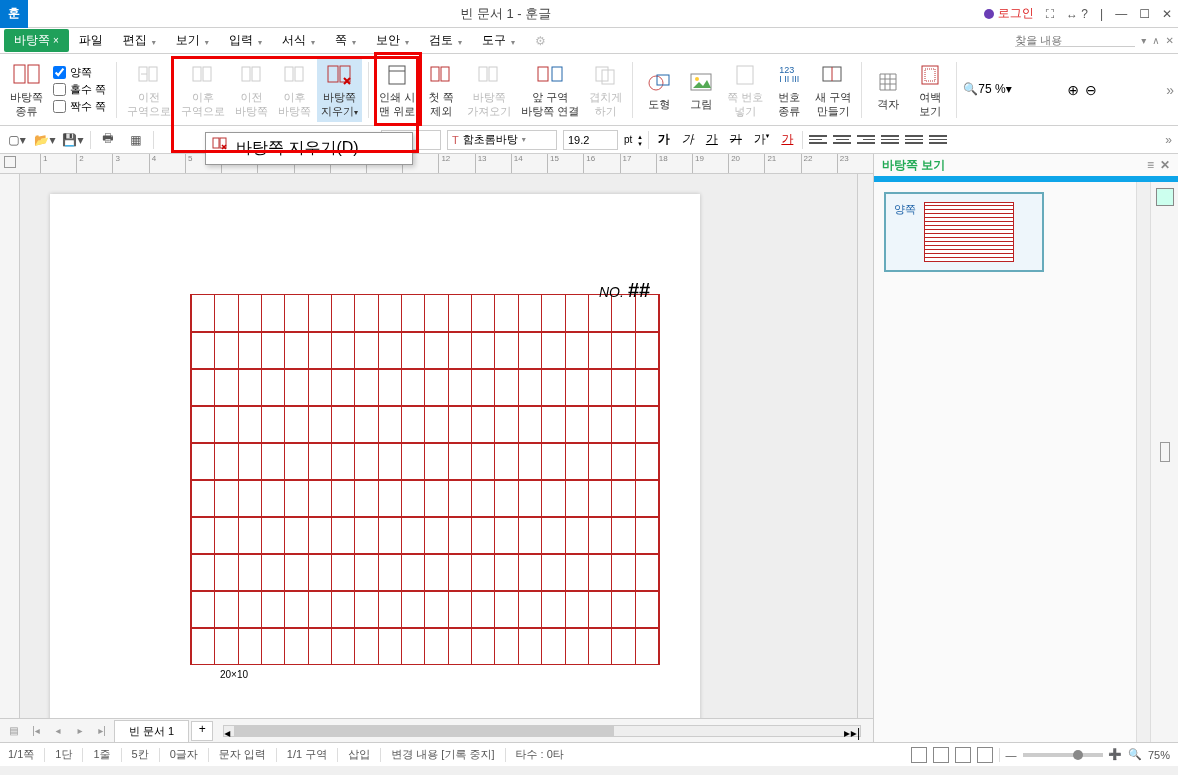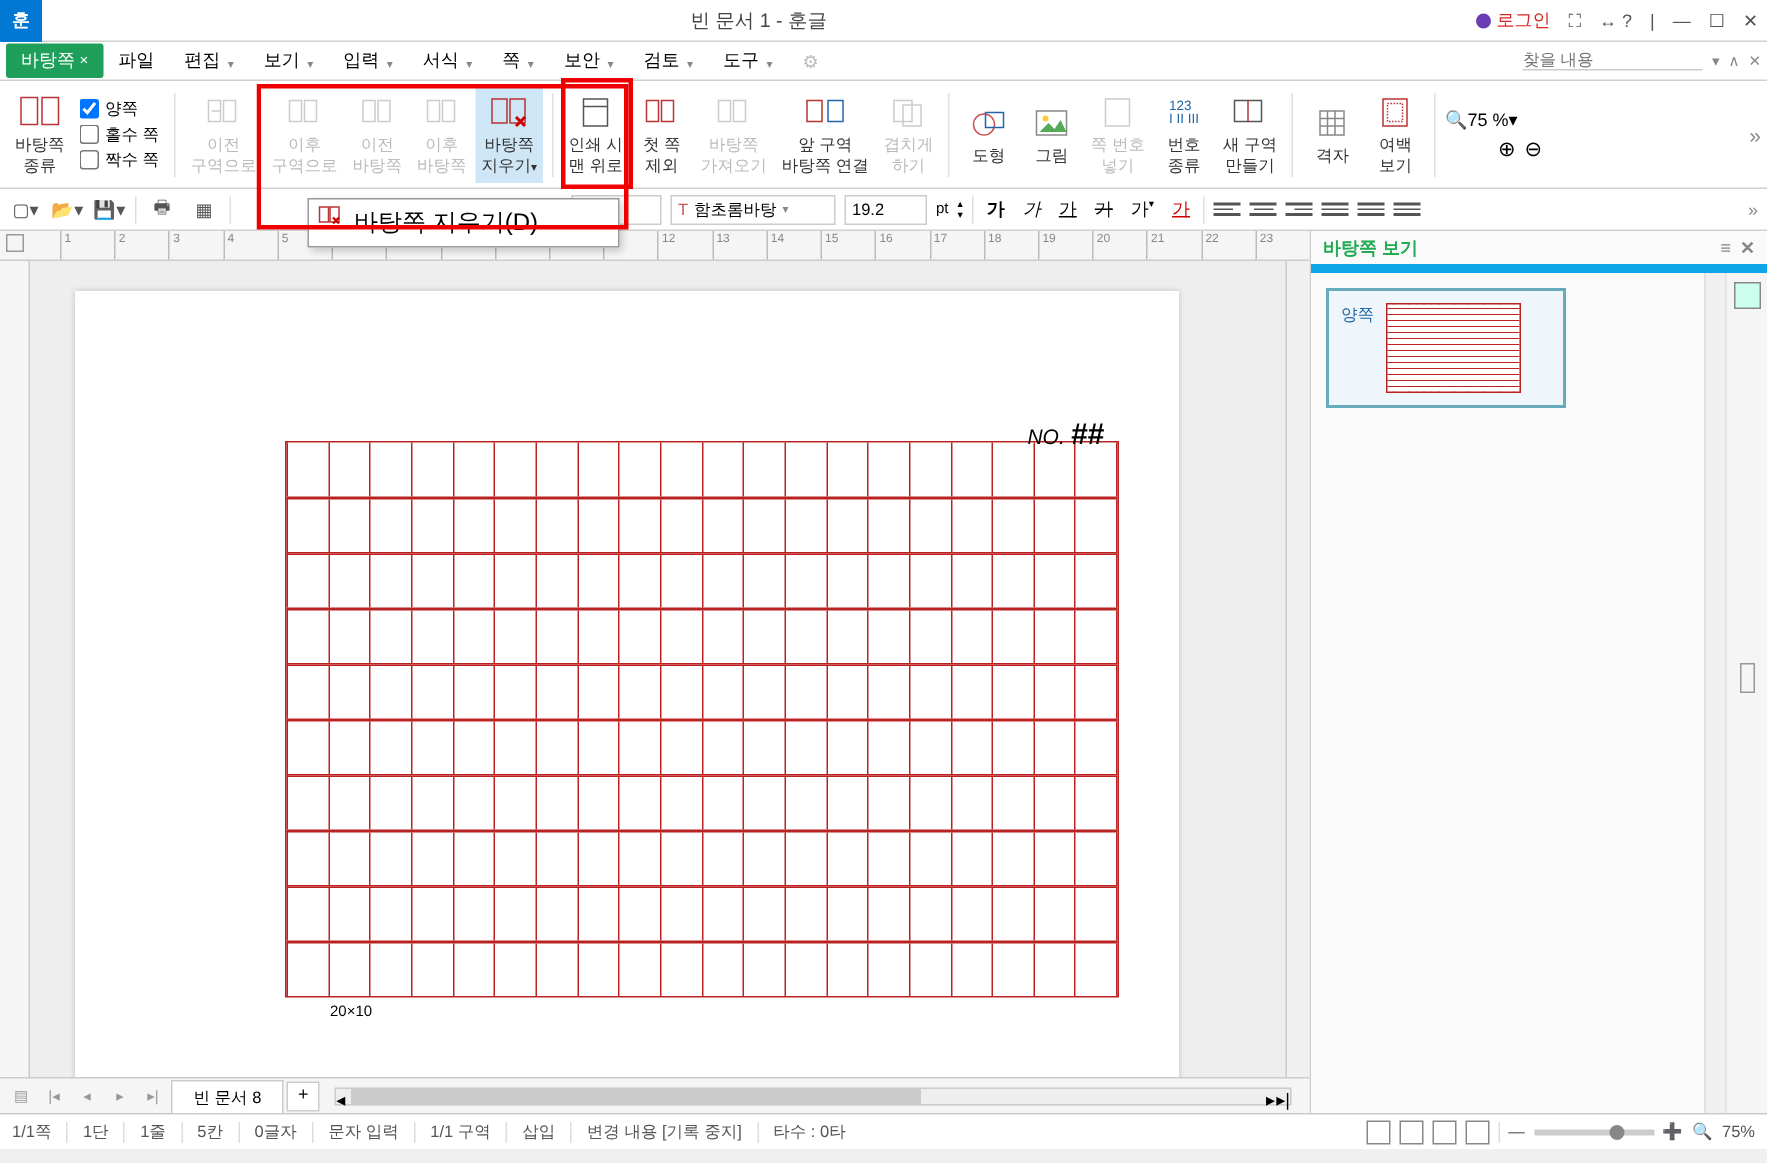--- a/index.html
+++ b/index.html
@@ -61,21 +61,21 @@
 .dropdown .item .ico { position: absolute; left: 6px; top: 4px; width: 16px; height: 16px; }
 .dropdown .redbox2 { position: absolute; left: -35px; top: -77px; width: 248px; height: 97px; border: 3px solid #e00; pointer-events: none; }
 
 
 .main { display: flex; height: 588px; }
 .ruler-h { height: 20px; background: #f5f5f5; border-bottom: 1px solid #ccc; position: relative; font-size: 9px; }
 .ruler-v { width: 20px; background: #f5f5f5; border-right: 1px solid #ccc; }
 .docarea { flex: 1; display: flex; flex-direction: column; background: #eee; position: relative; }
 .doc-scroll { flex: 1; display: flex; overflow: hidden; }
 .page-wrap { flex: 1; padding: 20px 0 0 10px; overflow: auto; position: relative; }
-.page { width: 736px; min-height: 540px; background: #fff; box-shadow: 0 0 4px rgba(0,0,0,0.2); margin-left: 20px; padding: 100px 40px 30px 140px; position: relative; }
+.page { width: 650px; min-height: 540px; background: #fff; box-shadow: 0 0 4px rgba(0,0,0,0.2); margin-left: 20px; padding: 100px 40px 30px 140px; position: relative; }
 .page .no { position: absolute; right: 50px; top: 85px; font-size: 14px; font-style: italic; }
 .grid-paper { border: 1.5px solid #b22; }
 .grid-paper .block { height: 36px; display: flex; border-left: 1.5px solid #b22; border-top: 1px solid #b22; }
 .grid-paper .block:first-child { border-top: none; }
 .grid-paper .block .cell { flex: 1; border-right: 1px solid #b22; }
 .grid-paper .block .cell:last-child { border-right: 1.5px solid #b22; }
 .grid-paper .spacer { height: 12px; border-top: 1.5px solid #b22; border-bottom: none; }
 .page .footer-note { font-size: 10px; margin-top: 4px; margin-left: 30px; }
 
 
@@ -364,21 +364,21 @@
       <div class="ico">
         <svg width="20" height="22">
           <rect x="2" y="2" width="16" height="18" fill="none" stroke="#b33"></rect>
           <rect x="5" y="5" width="10" height="12" fill="none" stroke="#b33" stroke-dasharray="1"></rect>
         </svg>
       </div>
       <div class="lbl">여백
 보기</div>
     </div>
   <div class="sep"></div>
-  <div style="display:flex;flex-direction:column;gap:4px;align-items:center;">
+  <div style="display:flex;flex-direction:row;gap:4px;">
     <div class="combo" style="width:100px;"><span>🔍</span><span>75 %</span><span class="dd">▾</span></div>
     <div style="display:flex;gap:6px;">
       <span style="font-size:14px;cursor:pointer;">⊕</span>
       <span style="font-size:14px;cursor:pointer;">⊖</span>
     </div>
   </div>
   <div class="expand">»</div>
 
   <div class="redbox" style="left:374px;top:-2px;width:48px;height:74px;"></div>
 </div>
@@ -736,21 +736,21 @@
       </div>
       <div class="vscroll"></div>
     </div>
 
     <div class="tabbar">
       <span class="nav">▤</span>
       <span class="nav">|◂</span>
       <span class="nav">◂</span>
       <span class="nav">▸</span>
       <span class="nav">▸|</span>
-      <div class="doctab"><span>빈 문서 8</span></div>
+      <div class="doctab"><span>빈 문서 1</span></div>
       <div class="plus">+</div>
       <div class="hscroll">
           <span style="position:absolute;left:0;">◂</span>
           <div class="thumb"></div>
           <span style="position:absolute;right:10px;">▸</span>
           <span style="position:absolute;right:0;">▸|</span>
         </div>
     </div>
   </div>
 

